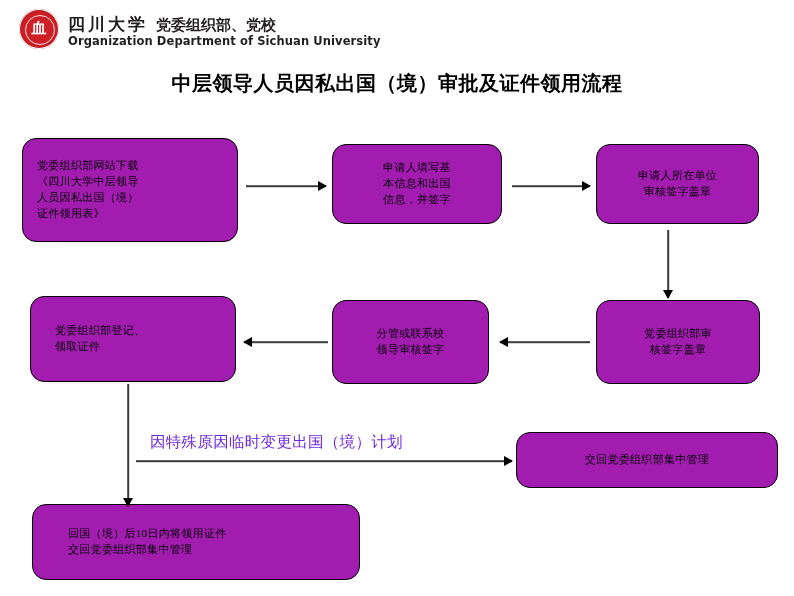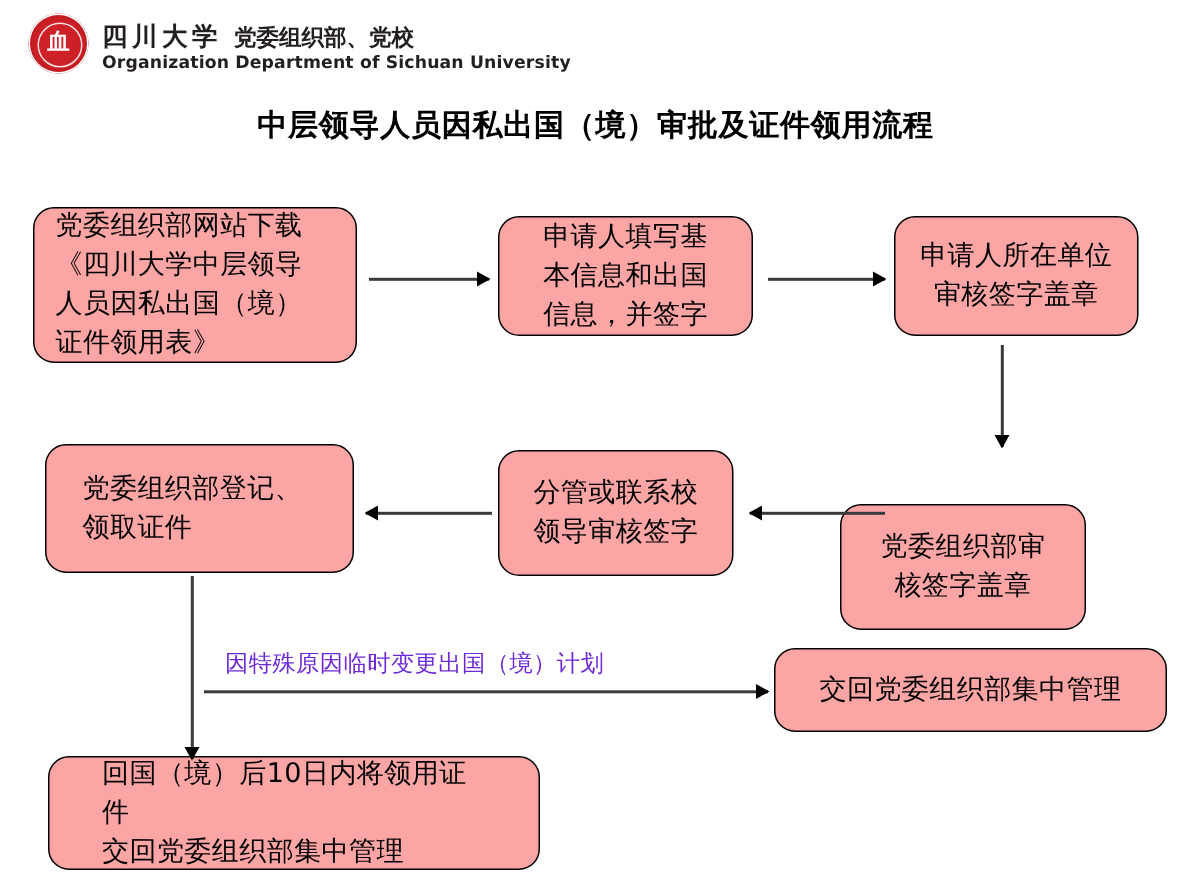--- a/index.html
+++ b/index.html
@@ -90,40 +90,41 @@
     letter-spacing: 0.5px;
     white-space: nowrap;
   }
 
   
   .flow-box {
     position: absolute;
     box-sizing: border-box;
     border: 1px solid #000000;
     border-radius: 14px;
-    background: #fca5a5;
+    background: #a21caf;
     display: flex;
     align-items: center;
     color: #000000;
-    font-size: 18px;
+    font-size: 11px;
     line-height: 1.45;
     letter-spacing: 0.3px;
+    font-family: Liberation Serif, serif;
   }
   .flow-box .txt { width: 100%; }
 
   .box-center   { justify-content: center; }
   .box-center .txt { text-align: center; }
   .box-left     { justify-content: flex-start; }
   .box-left .txt { text-align: left; }
 
   #box-download   { left: 22px;  top: 138px; width: 216px; height: 104px; padding: 0 14px; }
   #box-download .txt { text-align: left; }
   #box-fill       { left: 332px; top: 144px; width: 170px; height: 80px; padding: 0 12px; }
   #box-unit       { left: 596px; top: 144px; width: 163px; height: 80px; padding: 0 10px; border-radius: 14px; }
-  #box-party      { left: 560px; top: 300px; width: 164px; height: 84px; padding: 0 2px; margin-top: 36px; }
+  #box-party      { left: 596px; top: 300px; width: 164px; height: 84px; padding: 0 2px; }
   #box-leader     { left: 332px; top: 300px; width: 157px; height: 84px; padding: 0 12px; }
   #box-register   { left: 30px;  top: 296px; width: 206px; height: 86px; padding: 0 24px; }
   #box-register .txt { text-align: left; }
   #box-report     { left: 516px; top: 432px; width: 262px; height: 56px; padding: 0 14px; }
   #box-return     { left: 32px;  top: 504px; width: 328px; height: 76px; padding: 0 35px; }
   #box-return .txt { text-align: left; }
 
   
   .arrow-h, .arrow-v {
     position: absolute;

